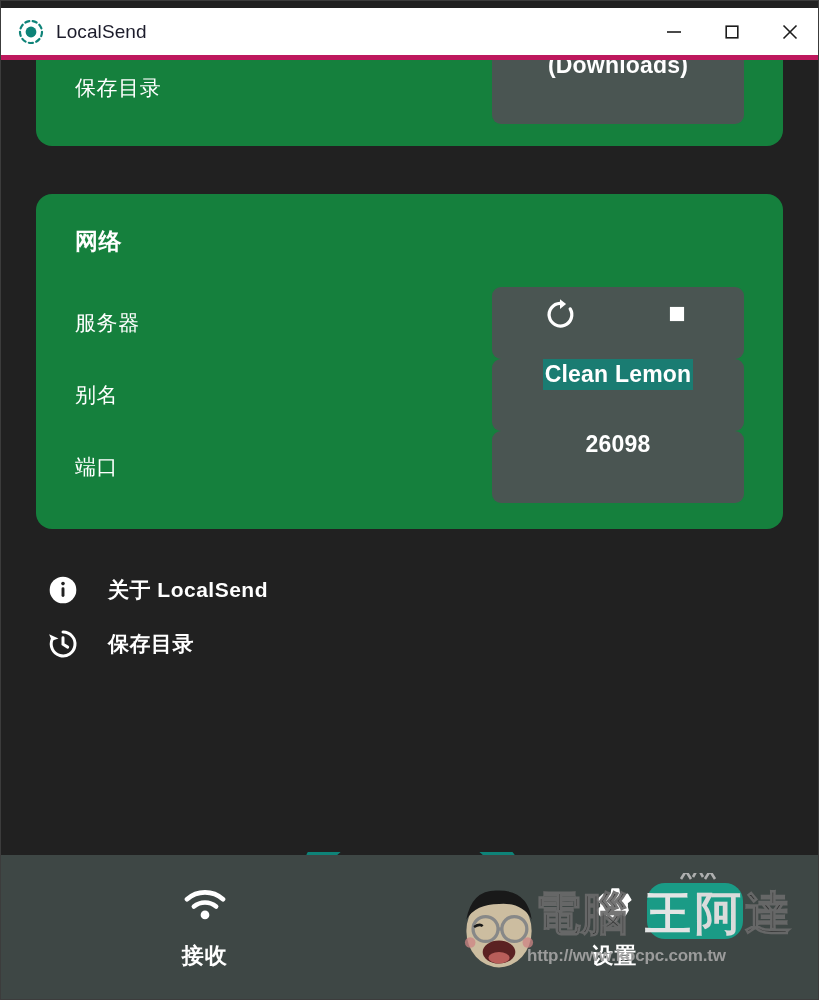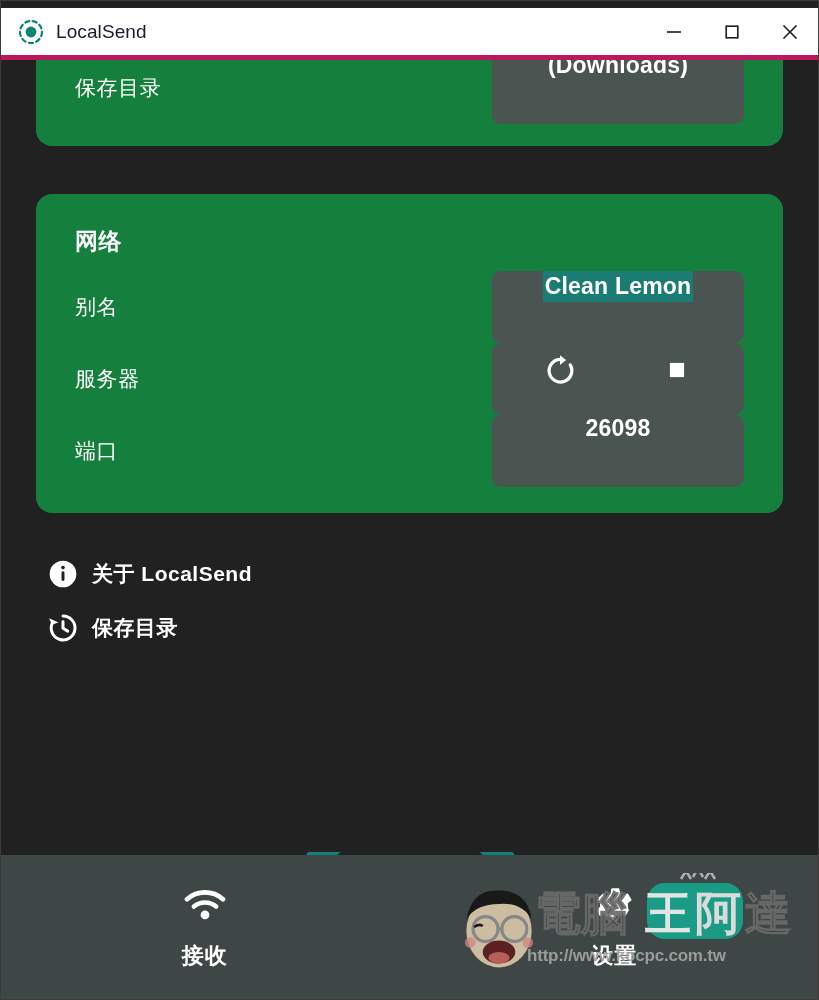--- a/index.html
+++ b/index.html
@@ -96,21 +96,21 @@
   .card.network-card {
     margin-top: 48px;
     padding-top: 24px;
     padding-bottom: 26px;
   }
 
   .card-title {
     font-size: 23px;
     font-weight: bold;
     color: #ffffff;
-    margin: 8px 0 14px 0;
+    margin: 8px 0 30px 0;
     letter-spacing: 0.5px;
   }
 
   .setting-row {
     display: flex;
     align-items: center;
     justify-content: space-between;
     min-height: 70px;
     gap: 16px;
   }
@@ -158,21 +158,21 @@
   }
   .icon-btn svg { display: block; }
 
   
   .links {
     margin: 34px 0 0 46px;
   }
   .link-row {
     display: flex;
     align-items: center;
-    gap: 12px;
+    gap: 28px;
     height: 54px;
   }
   .link-icon {
     width: 34px;
     height: 34px;
     flex: 0 0 auto;
     display: flex;
     align-items: center;
     justify-content: center;
   }
@@ -322,27 +322,20 @@
       <div class="setting-row">
         <span class="setting-label">保存目录</span>
         <div class="setting-value">
           <span class="value-text">(Downloads)</span>
         </div>
       </div>
     </div>
 
     <div class="card network-card">
       <div class="card-title">网络</div>
-
-      <div class="setting-row">
-        <span class="setting-label">别名</span>
-        <div class="setting-value">
-          <span class="value-text selected">Clean Lemon</span>
-        </div>
-      </div>
 
       <div class="setting-row">
         <span class="setting-label">服务器</span>
         <div class="setting-value">
           <div class="server-btns">
             <div class="icon-btn">
               <svg width="34" height="34" viewBox="0 0 24 24">
                 <path d="M12 4.5 V1.6 L16.3 5 L12 8.4 V5.5" fill="#ffffff"></path>
                 <path d="M19.2 8.4 A8 8 0 1 1 12 4.5" fill="none" stroke="#ffffff" stroke-width="2.3" stroke-linecap="round"></path>
               </svg>
@@ -350,20 +343,27 @@
             <div class="icon-btn">
               <svg width="34" height="34" viewBox="0 0 24 24">
                 <rect x="7" y="7" width="10" height="10" fill="#ffffff"></rect>
               </svg>
             </div>
           </div>
         </div>
       </div>
 
       <div class="setting-row">
+        <span class="setting-label">别名</span>
+        <div class="setting-value">
+          <span class="value-text selected">Clean Lemon</span>
+        </div>
+      </div>
+
+      <div class="setting-row">
         <span class="setting-label">端口</span>
         <div class="setting-value">
           <span class="value-text">26098</span>
         </div>
       </div>
     </div>
 
     <div class="links">
       <div class="link-row">
         <span class="link-icon">

